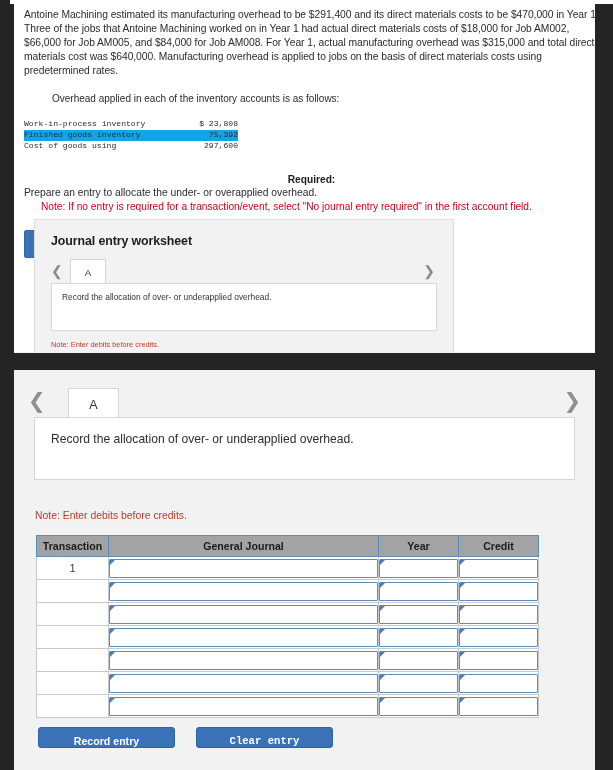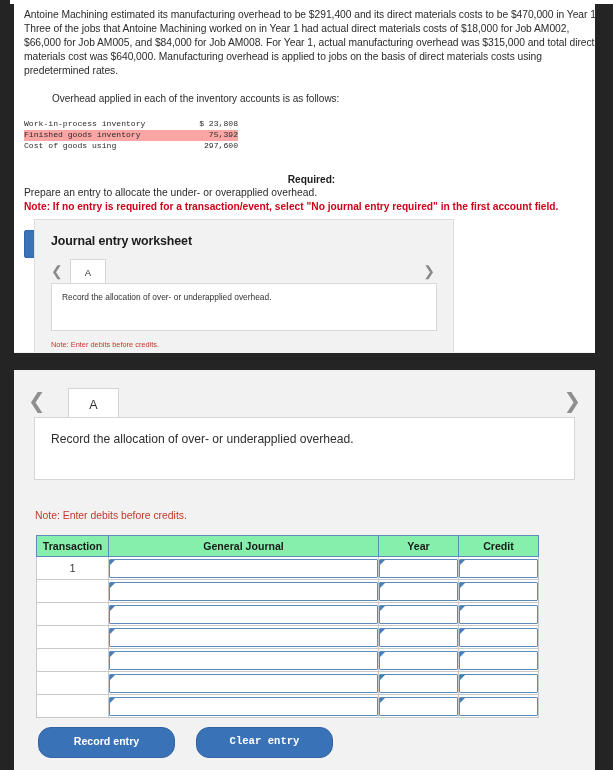--- a/index.html
+++ b/index.html
@@ -57,40 +57,41 @@
     margin-left: 14px;
     font-family: "Liberation Mono", "DejaVu Sans Mono", monospace;
     font-size: 8.1px;
     line-height: 10.6px;
     color: #2b2b2b;
     border-collapse: collapse;
   }
   .mono-table td { padding: 0; white-space: pre; }
   .mono-table .mt-label { width: 152px; }
   .mono-table .mt-val { text-align: right; width: 62px; }
-  .mono-table tr.alt { background: #fca5a5; }
+  .mono-table tr.alt { background: #0ea5e9; }
 
   .req-block { margin-top: 14px; }
   .req-head {
     font-size: 10.2px;
     font-weight: bold;
     color: #1c1c1c;
     line-height: 13px;
     text-align: center;
   }
   .req-line {
     font-size: 10.3px;
     color: #2b2b2b;
     line-height: 14px;
   }
   .req-note {
     font-size: 10.2px;
-    font-weight: bold;
+    font-weight: normal;
     color: #d0021b;
     line-height: 14px;
+    margin-left: 17px;
   }
 
   .btn {
     display: inline-block;
     background: #3a72b8;
     color: #ffffff;
     font-size: 9.4px;
     font-weight: bold;
     text-align: center;
     border: 1px solid #3366a8;
@@ -283,21 +284,21 @@
     left: 22px;
     top: 183px;
     width: 502px;
   }
   table.jtable {
     border-collapse: collapse;
     width: 502px;
     table-layout: fixed;
   }
   table.jtable th {
-    background: #86efac;
+    background: #a3a3a3;
     border: 1px solid #5d8cbb;
     color: #1b1b1b;
     font-size: 10.6px;
     font-weight: bold;
     height: 21px;
     padding: 0 2px;
     text-align: center;
   }
   th.c-trans { width: 72px; }
   th.c-gen   { width: 270px; }
@@ -344,24 +345,24 @@
   #fg-btnrow {
     position: absolute;
     left: 0;
     top: 375px;
     width: 581px;
     height: 30px;
   }
   .btn-lg {
     position: absolute;
     top: 0;
-    height: 31px;
+    height: 21px;
     background: #3a72b8;
     border: 1px solid #2f63a3;
-    border-radius: 13px;
+    border-radius: 3px;
     color: #ffffff;
     font-size: 10.6px;
     font-weight: bold;
     text-align: center;
     line-height: 26px;
     cursor: pointer;
     user-select: none;
   }
   #record-entry-button   { left: 24px;  width: 137px; }
   #clear-entry-button    { left: 182px; width: 137px; font-family: Liberation Mono, monospace; }

